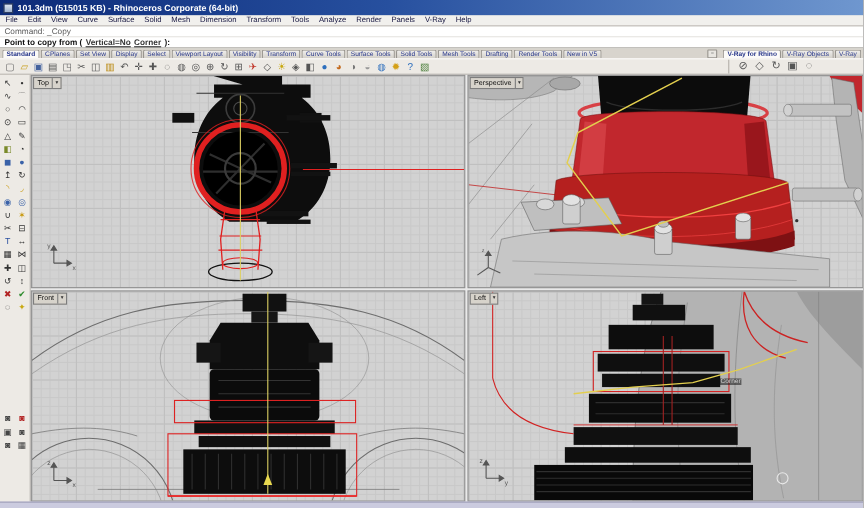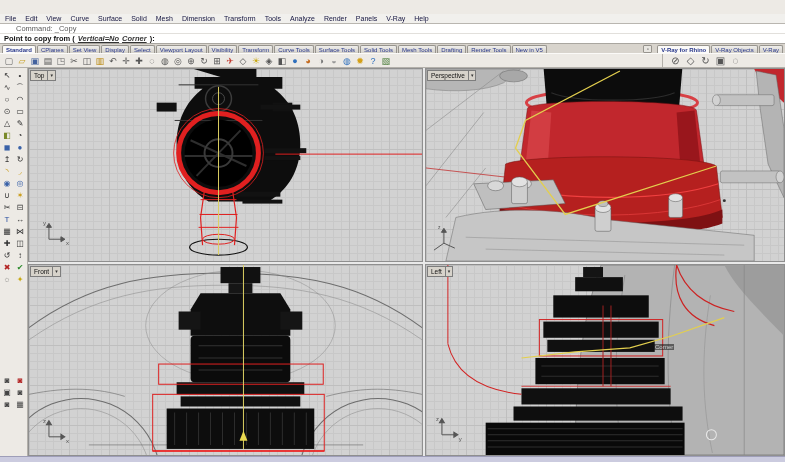--- a/index.html
+++ b/index.html
@@ -14,25 +14,25 @@
   .appicon { width:9px; height:9px; background:linear-gradient(#dfe6ef,#9fb3cf); border:1px solid #32415f; display:inline-block; }
 
   
   .menubar { position:absolute; left:0; top:14px; width:785px; height:9px; background:#f1f0ed;
     display:flex; align-items:center; gap:9px; padding-left:5px; font-size:7px; color:#14143f; white-space:nowrap; overflow:hidden; }
   .menu-item { cursor:default; }
 
   
   .cmd1 { position:absolute; left:0; top:23px; width:785px; height:11px; background:#ffffff;
     border-top:1px solid #b9b6b0; border-bottom:1px solid #e2e0dc; font-size:7.5px; color:#5a5a5a;
-    display:flex; align-items:center; padding-left:16px; }
+    display:flex; align-items:center; padding-left:4px; }
   .cmd2 { position:absolute; left:0; top:34px; width:785px; height:10px; background:#ffffff;
     border-bottom:1px solid #a9a6a0; font-size:7.5px; font-weight:bold; color:#111;
     display:flex; align-items:center; gap:3px; padding-left:4px; }
-  .cmd-option { text-decoration:underline; font-weight:bold; color:#333;font-style:italic; }
+  .cmd-option { text-decoration:underline; font-weight:bold; color:#333; }
 
   
   .tabrow { position:absolute; left:0; top:44px; width:785px; height:9px; background:#d8d4cd;
     display:flex; align-items:flex-end; gap:1px; padding:0 2px; font-size:6px; color:#27368a;
     white-space:nowrap; overflow:hidden; }
   .tab { height:8px; line-height:8px; padding:0 3px; border:1px solid #97948e; border-bottom:none;
     border-radius:2px 2px 0 0; background:linear-gradient(#efeeec,#d3d0c9); }
   .tab.active { background:#fbfaf8; font-weight:bold; }
   .tab-gear { height:8px; width:9px; line-height:7px; text-align:center; border:1px solid #97948e;
     background:#e8e6e1; border-radius:1px; margin-left:auto; margin-right:4px; font-size:6px; color:#555; }
@@ -72,20 +72,24 @@
     background:rgba(20,20,20,.55); padding:0 1px; }
 
   
   .statusbar { position:absolute; left:0; top:456px; width:785px; height:6px; background:#cbcbdf; border-top:1px solid #9e9eb8; }
 </style>
 </head>
 <body>
 
 <div class="window">
 
+  <div class="titlebar">
+    <span class="appicon"></span>
+    <span>101.3dm (515015 KB) - Rhinoceros Corporate (64-bit)</span>
+  </div>
 
   <div class="menubar">
 
   <span class="menu-item">File</span>
       <span class="menu-item">Edit</span>
       <span class="menu-item">View</span>
       <span class="menu-item">Curve</span>
       <span class="menu-item">Surface</span>
       <span class="menu-item">Solid</span>
       <span class="menu-item">Mesh</span>

